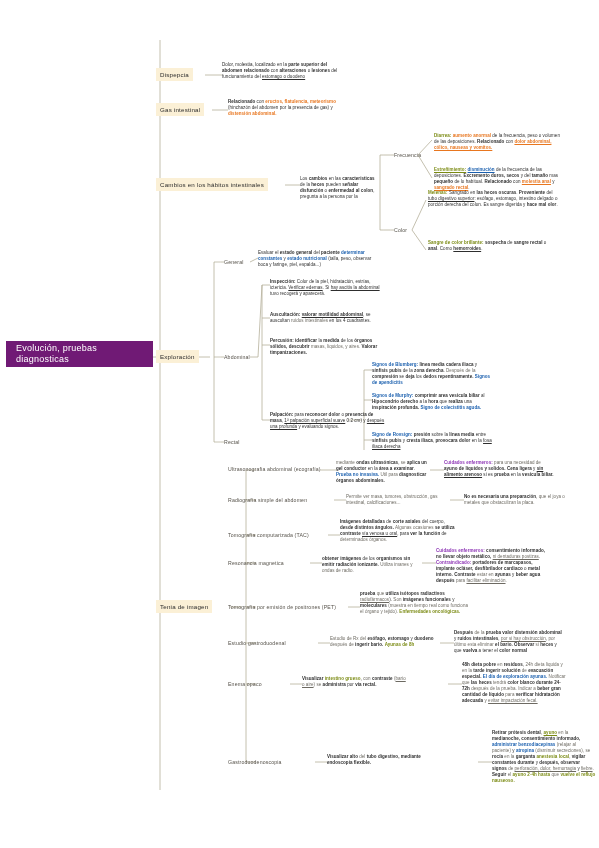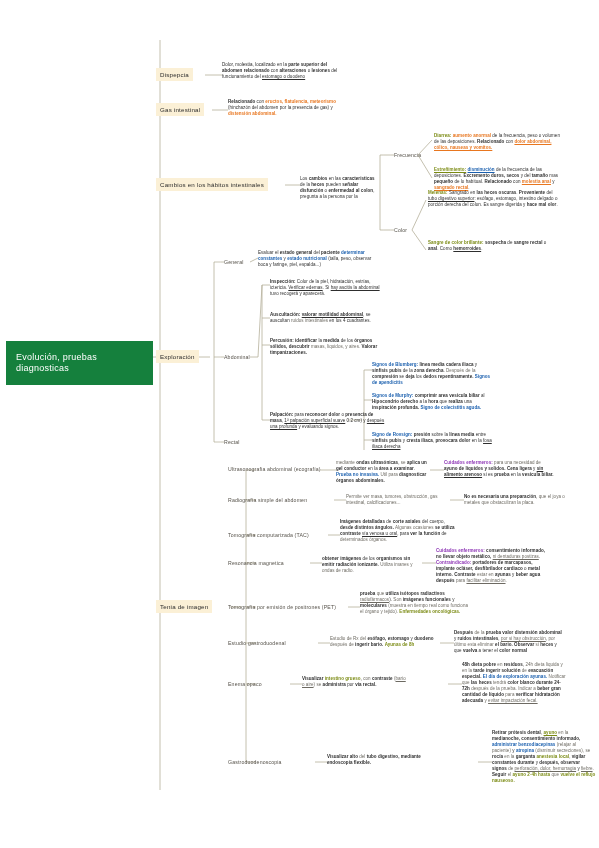--- a/index.html
+++ b/index.html
@@ -25,24 +25,24 @@
     background: #fbf0d6;
     color: #2b2b2b;
     font-size: 6.2px;
     line-height: 1.25;
     padding: 2.5px 4px;
     white-space: nowrap;
     letter-spacing: 0.2px;
   }
   .root {
     position: absolute;
-    background: #15803d;
+    background: #701a75;
     color: #ffffff;
     font-size: 9px;
-    padding: 11px 10px;
+    padding: 2px 10px;
     letter-spacing: 0.25px;
     line-height: 1.2;
     width: 147px;
   }
   .plain {
     position: absolute;
     background: transparent;
     color: #56524a;
     font-size: 5.2px;
     white-space: nowrap;

